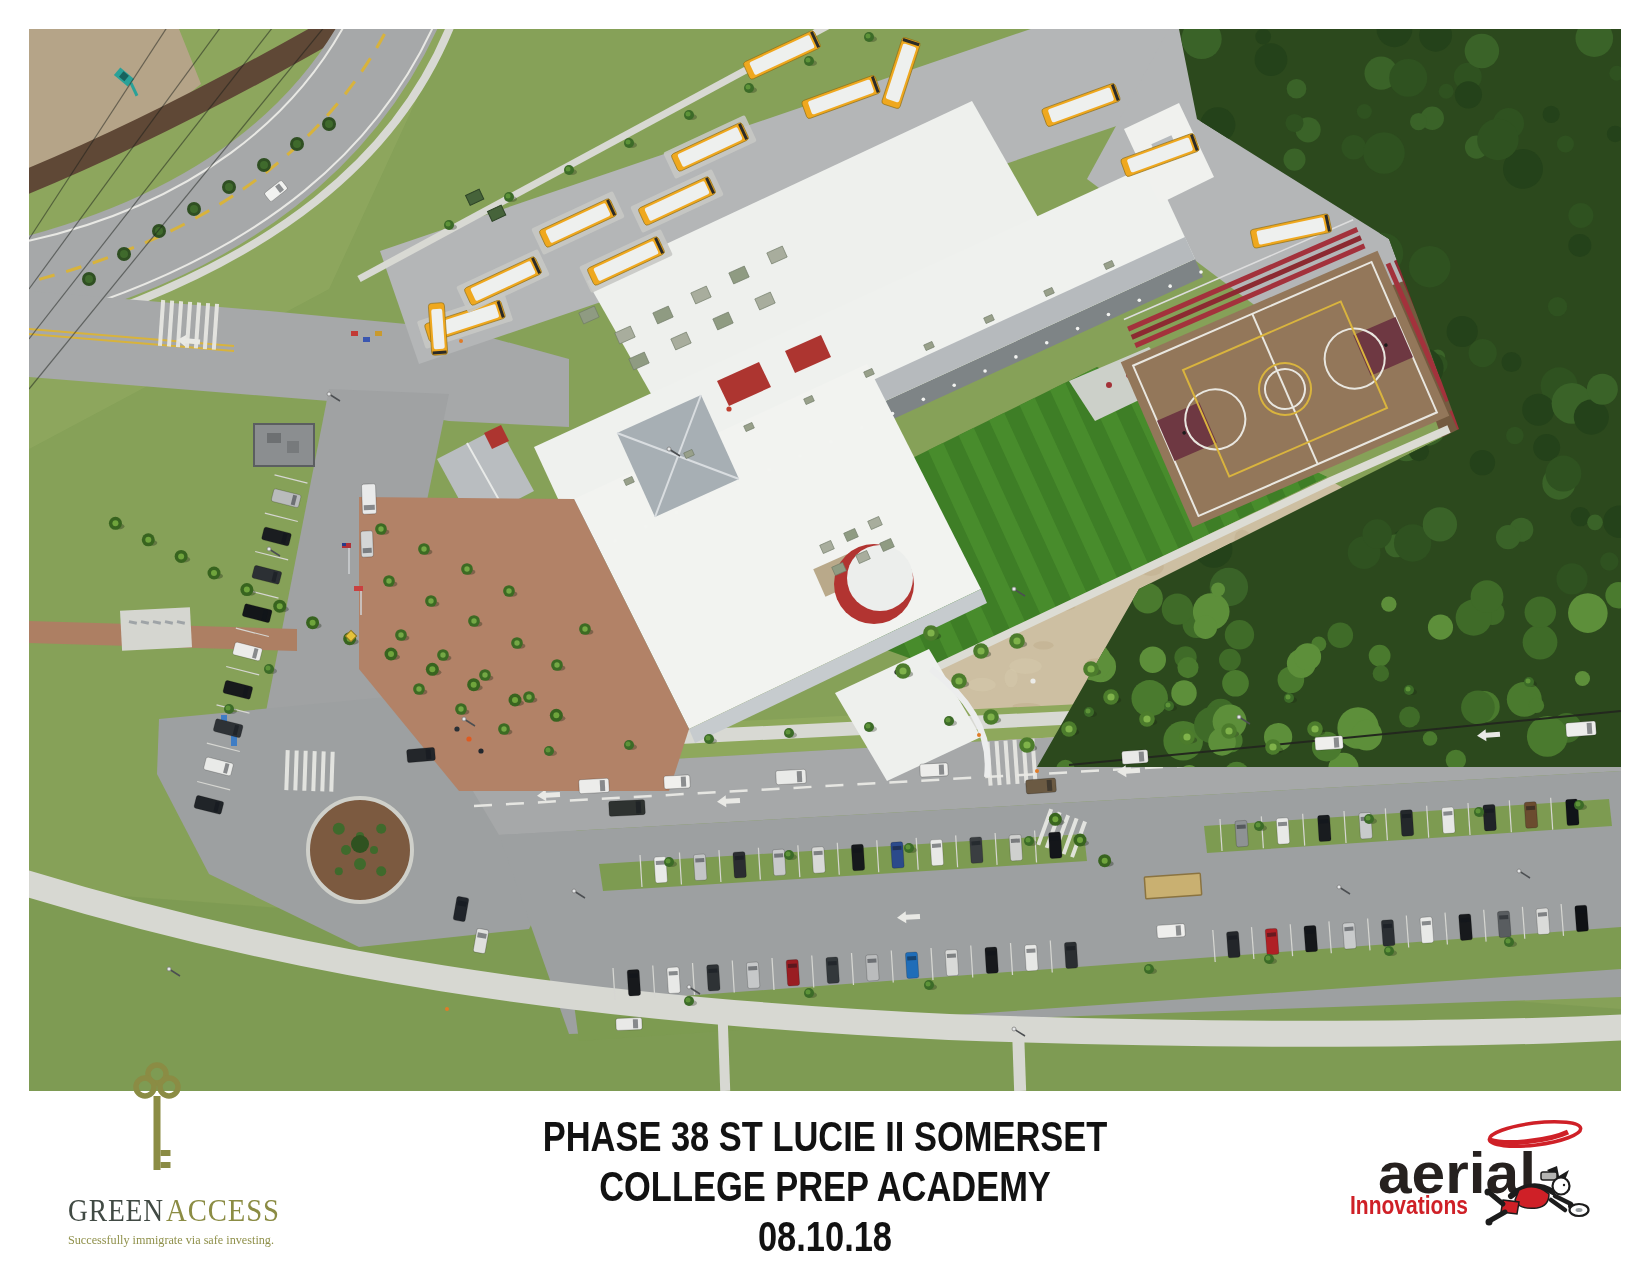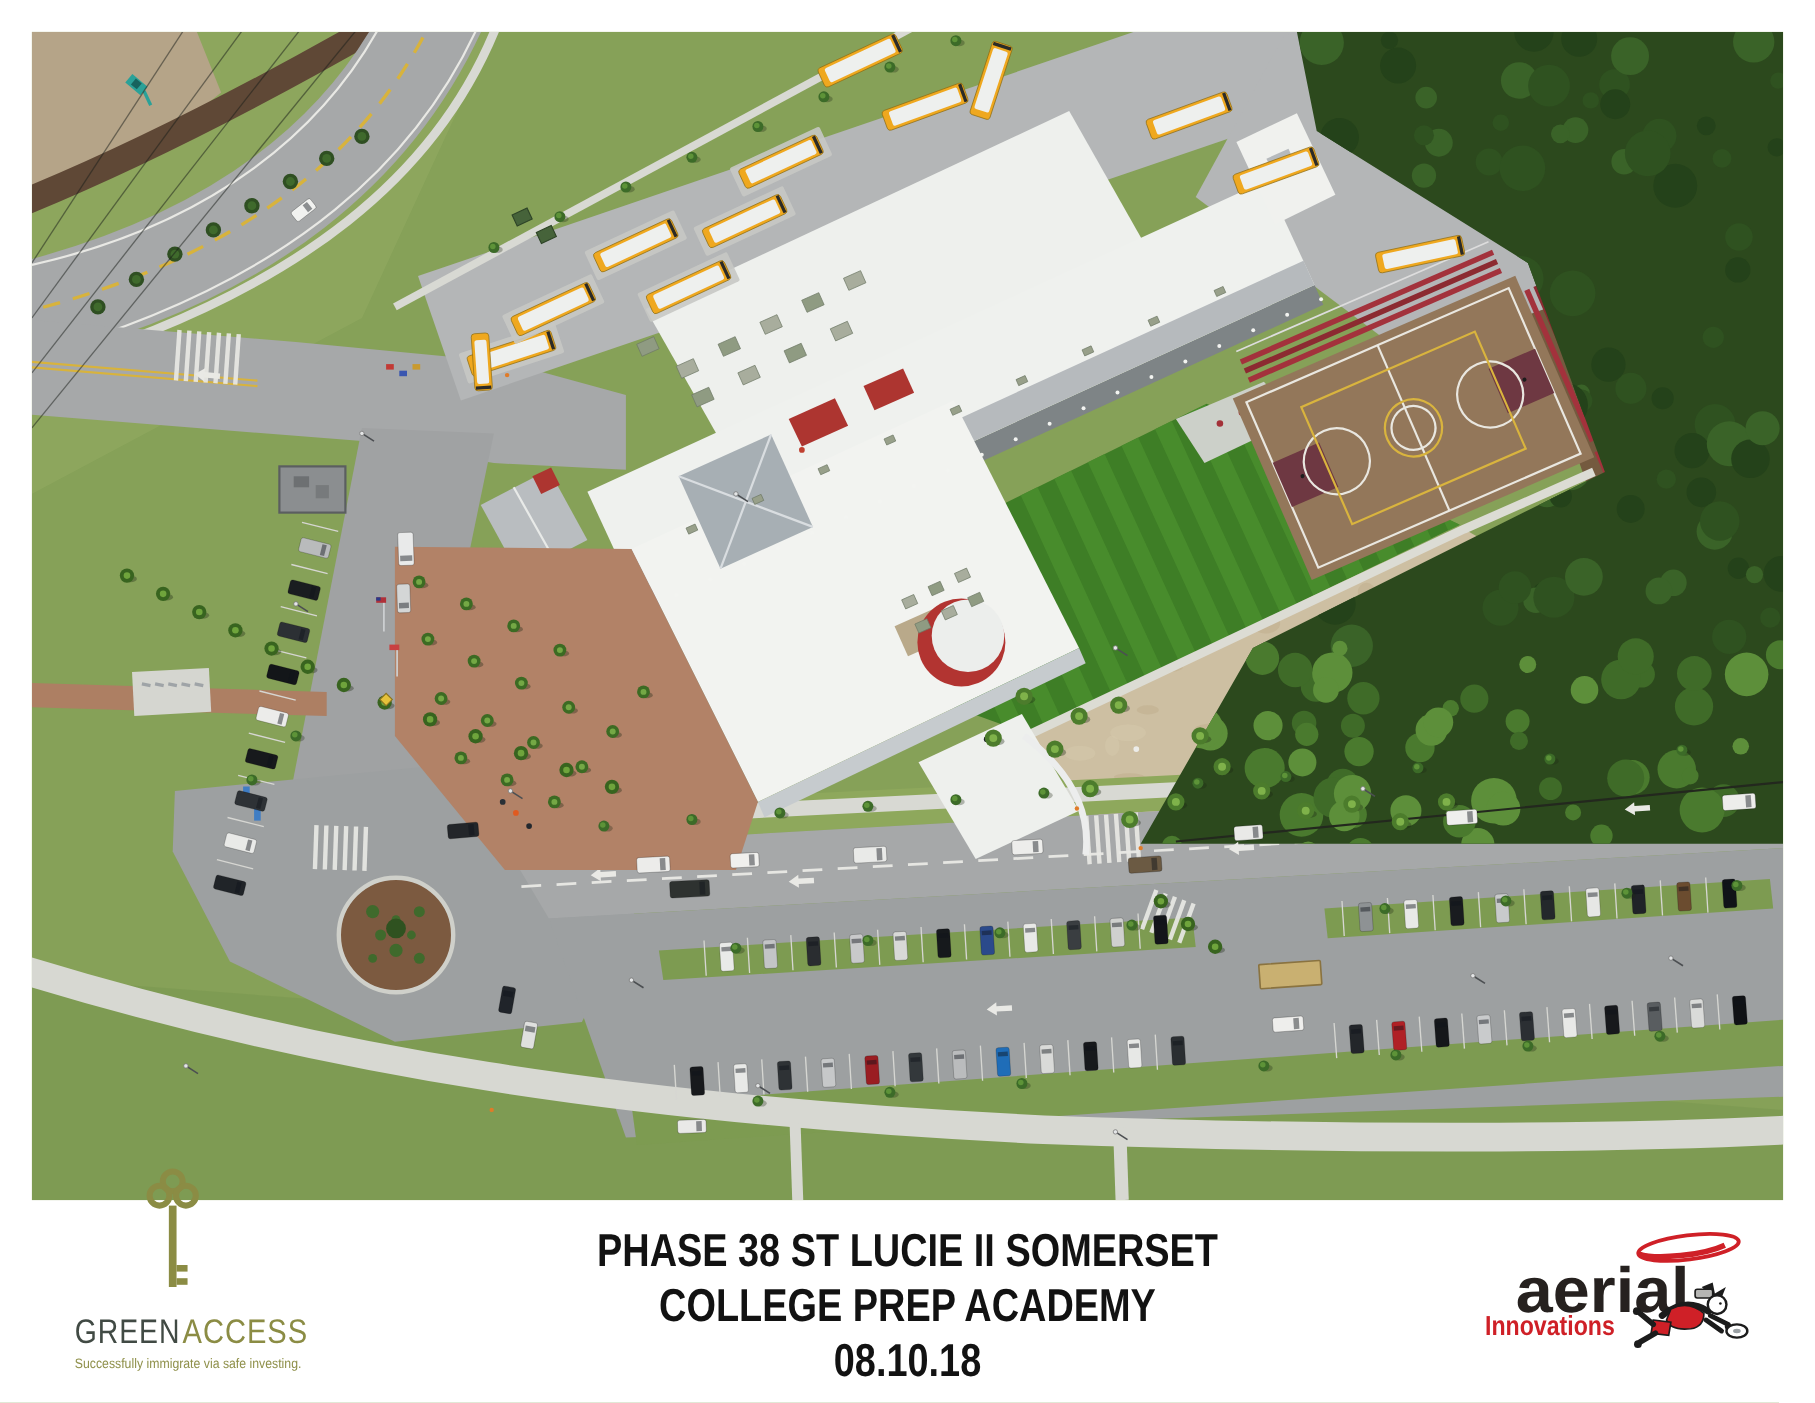--- a/index.html
+++ b/index.html
@@ -3,21 +3,21 @@
 <meta charset="utf-8">
 <title>Aerial Photo Print</title>
 <style>
   html,body{margin:0;padding:0;background:#ffffff;}
   body{width:1650px;height:1275px;position:relative;overflow:hidden;font-family:"Liberation Sans",sans-serif;}
   .photo{position:absolute;left:29px;top:29px;width:1592px;height:1062px;overflow:hidden;background:#86a158;}
   .photo svg{display:block;width:100%;height:100%;}
   .caption{position:absolute;left:0;top:1112px;width:1650px;text-align:center;color:#121212;
            font-size:42px;line-height:50px;font-weight:700;transform:scaleX(.82);transform-origin:center top;
            letter-spacing:0px;}
-  .logo-ga{position:absolute;left:40px;top:1058px;width:270px;height:200px;}
+  .logo-ga{position:absolute;left:40px;top:1058px;width:270px;height:200px;font-family:Liberation Serif, serif;}
   .logo-ai{position:absolute;left:1280px;top:1108px;width:345px;height:150px;font-weight:bold;}
   .logo-ga svg,.logo-ai svg{display:block;width:100%;height:100%;}
 </style>
 </head>
 <body>
 
 <div class="photo">
 <svg id="scene" viewBox="0 0 1592 1062" preserveAspectRatio="none">
   <defs>
     <clipPath id="clip-forest">

